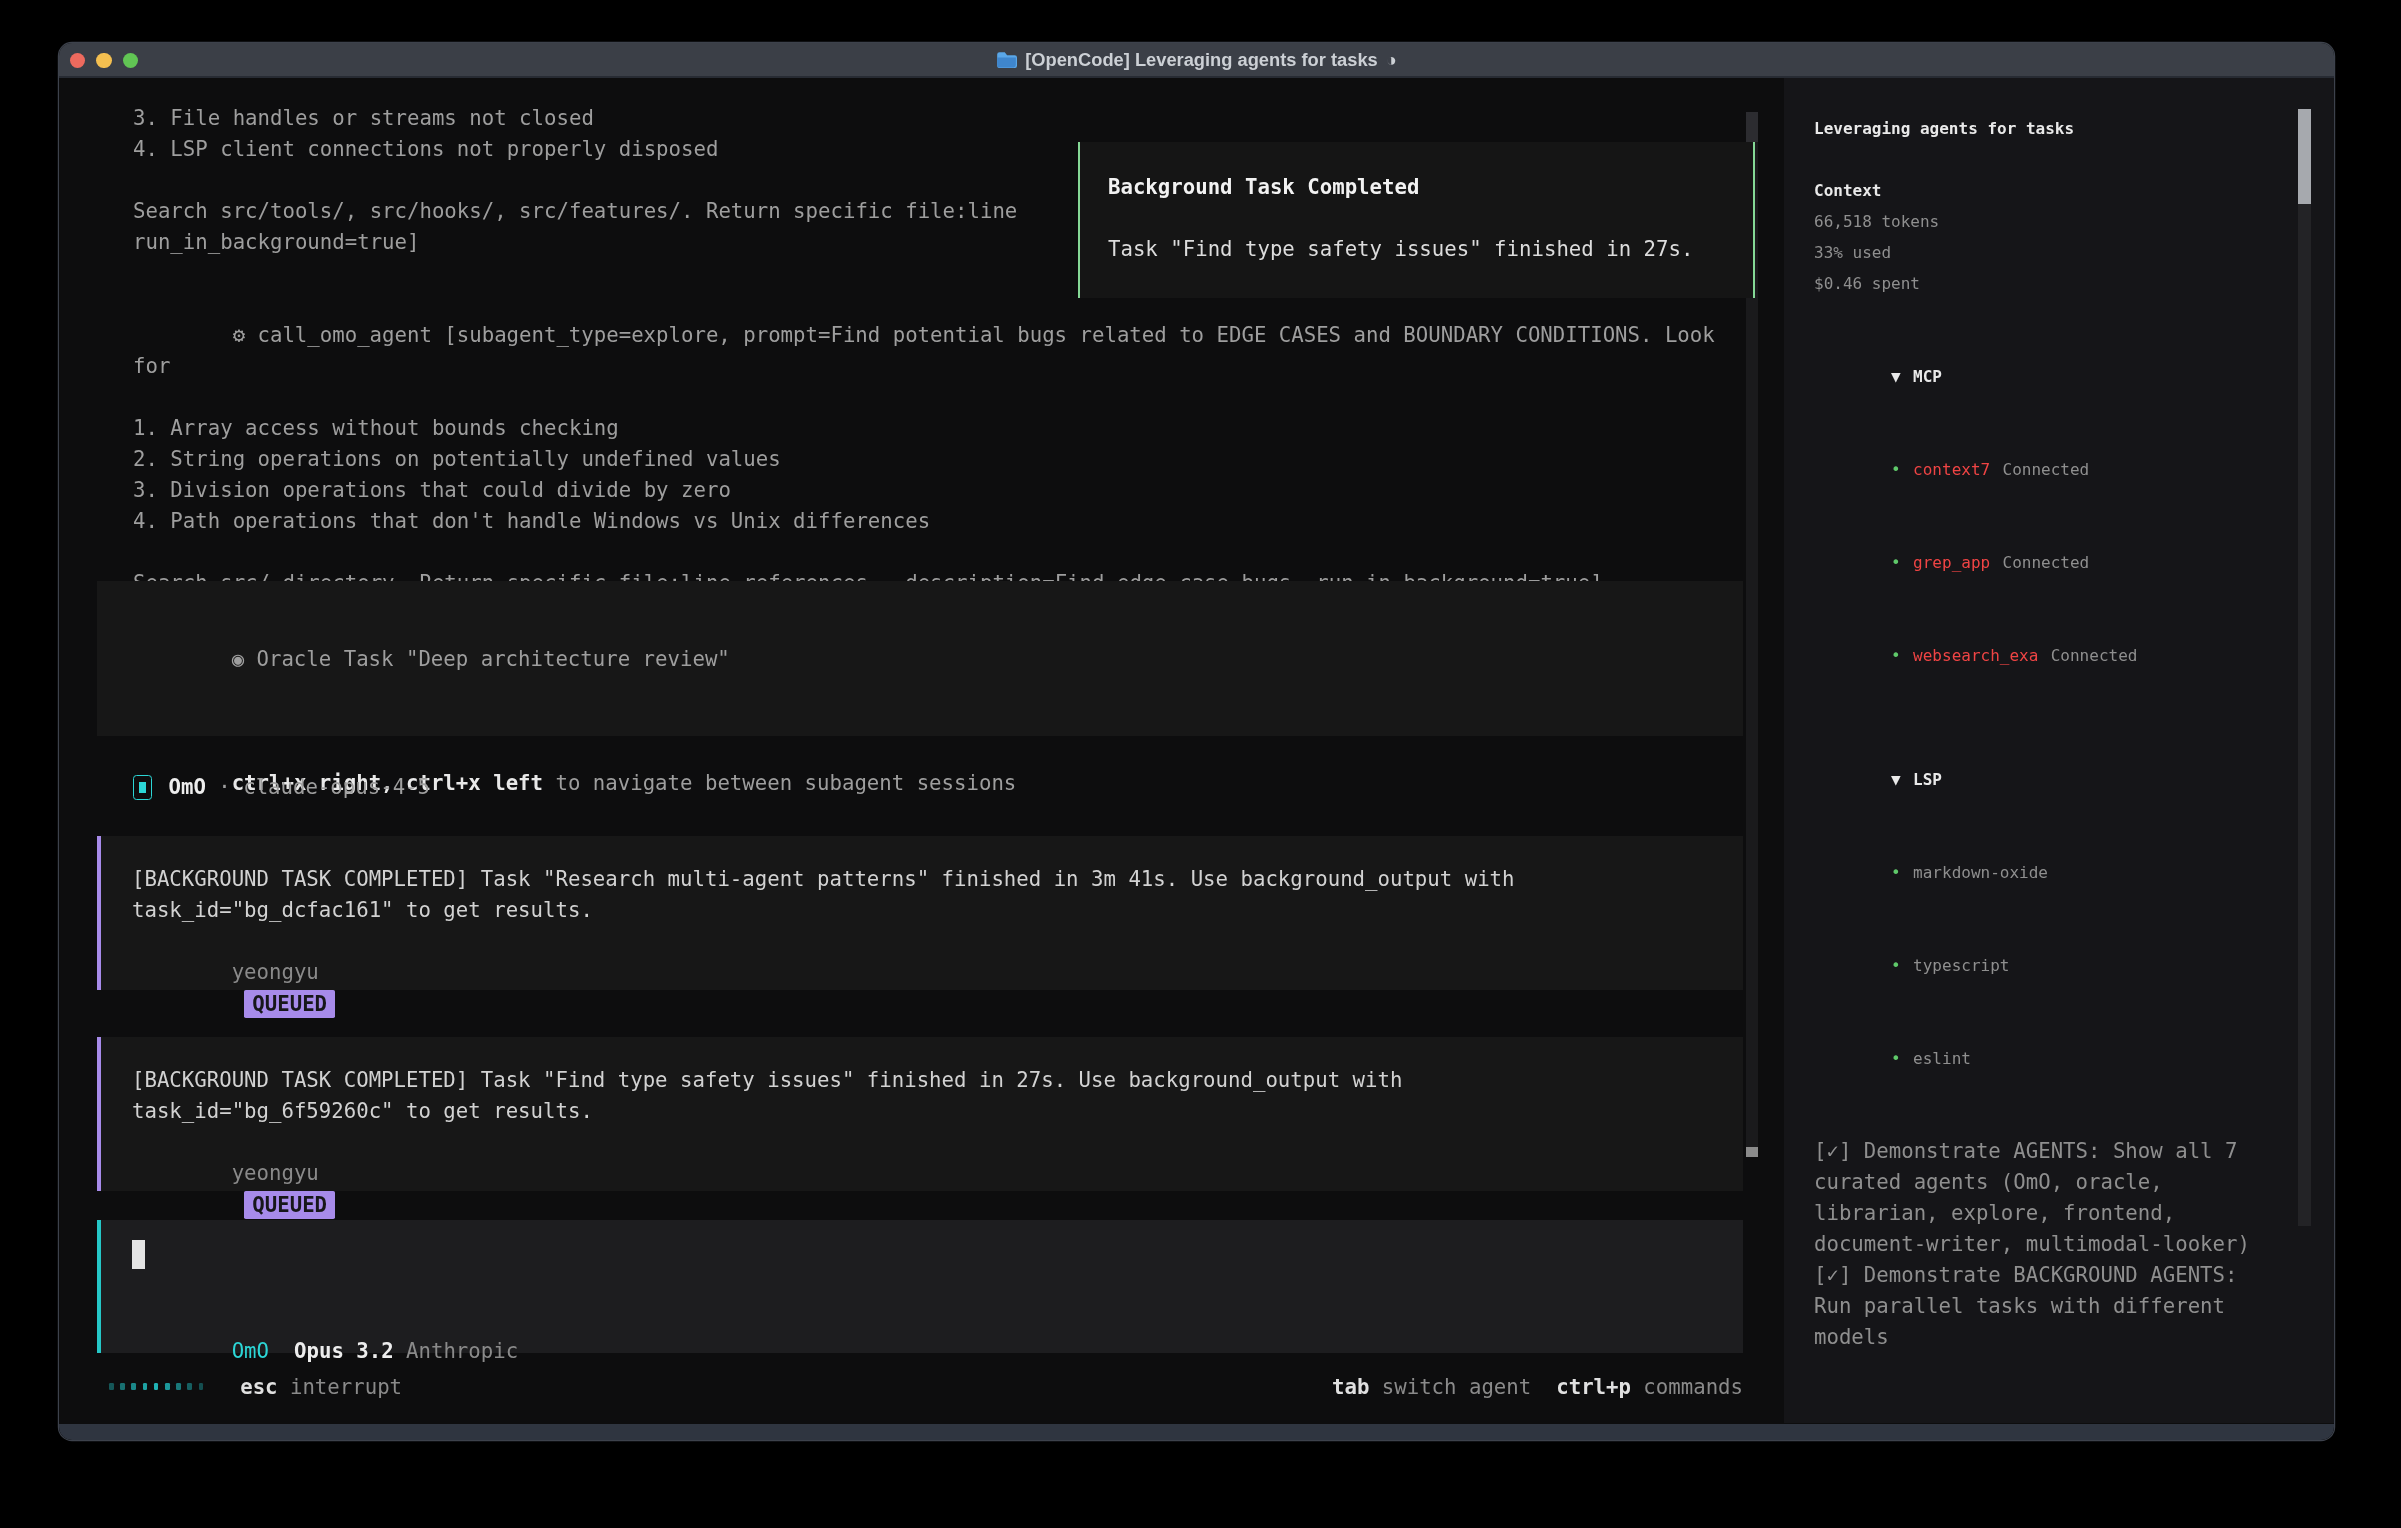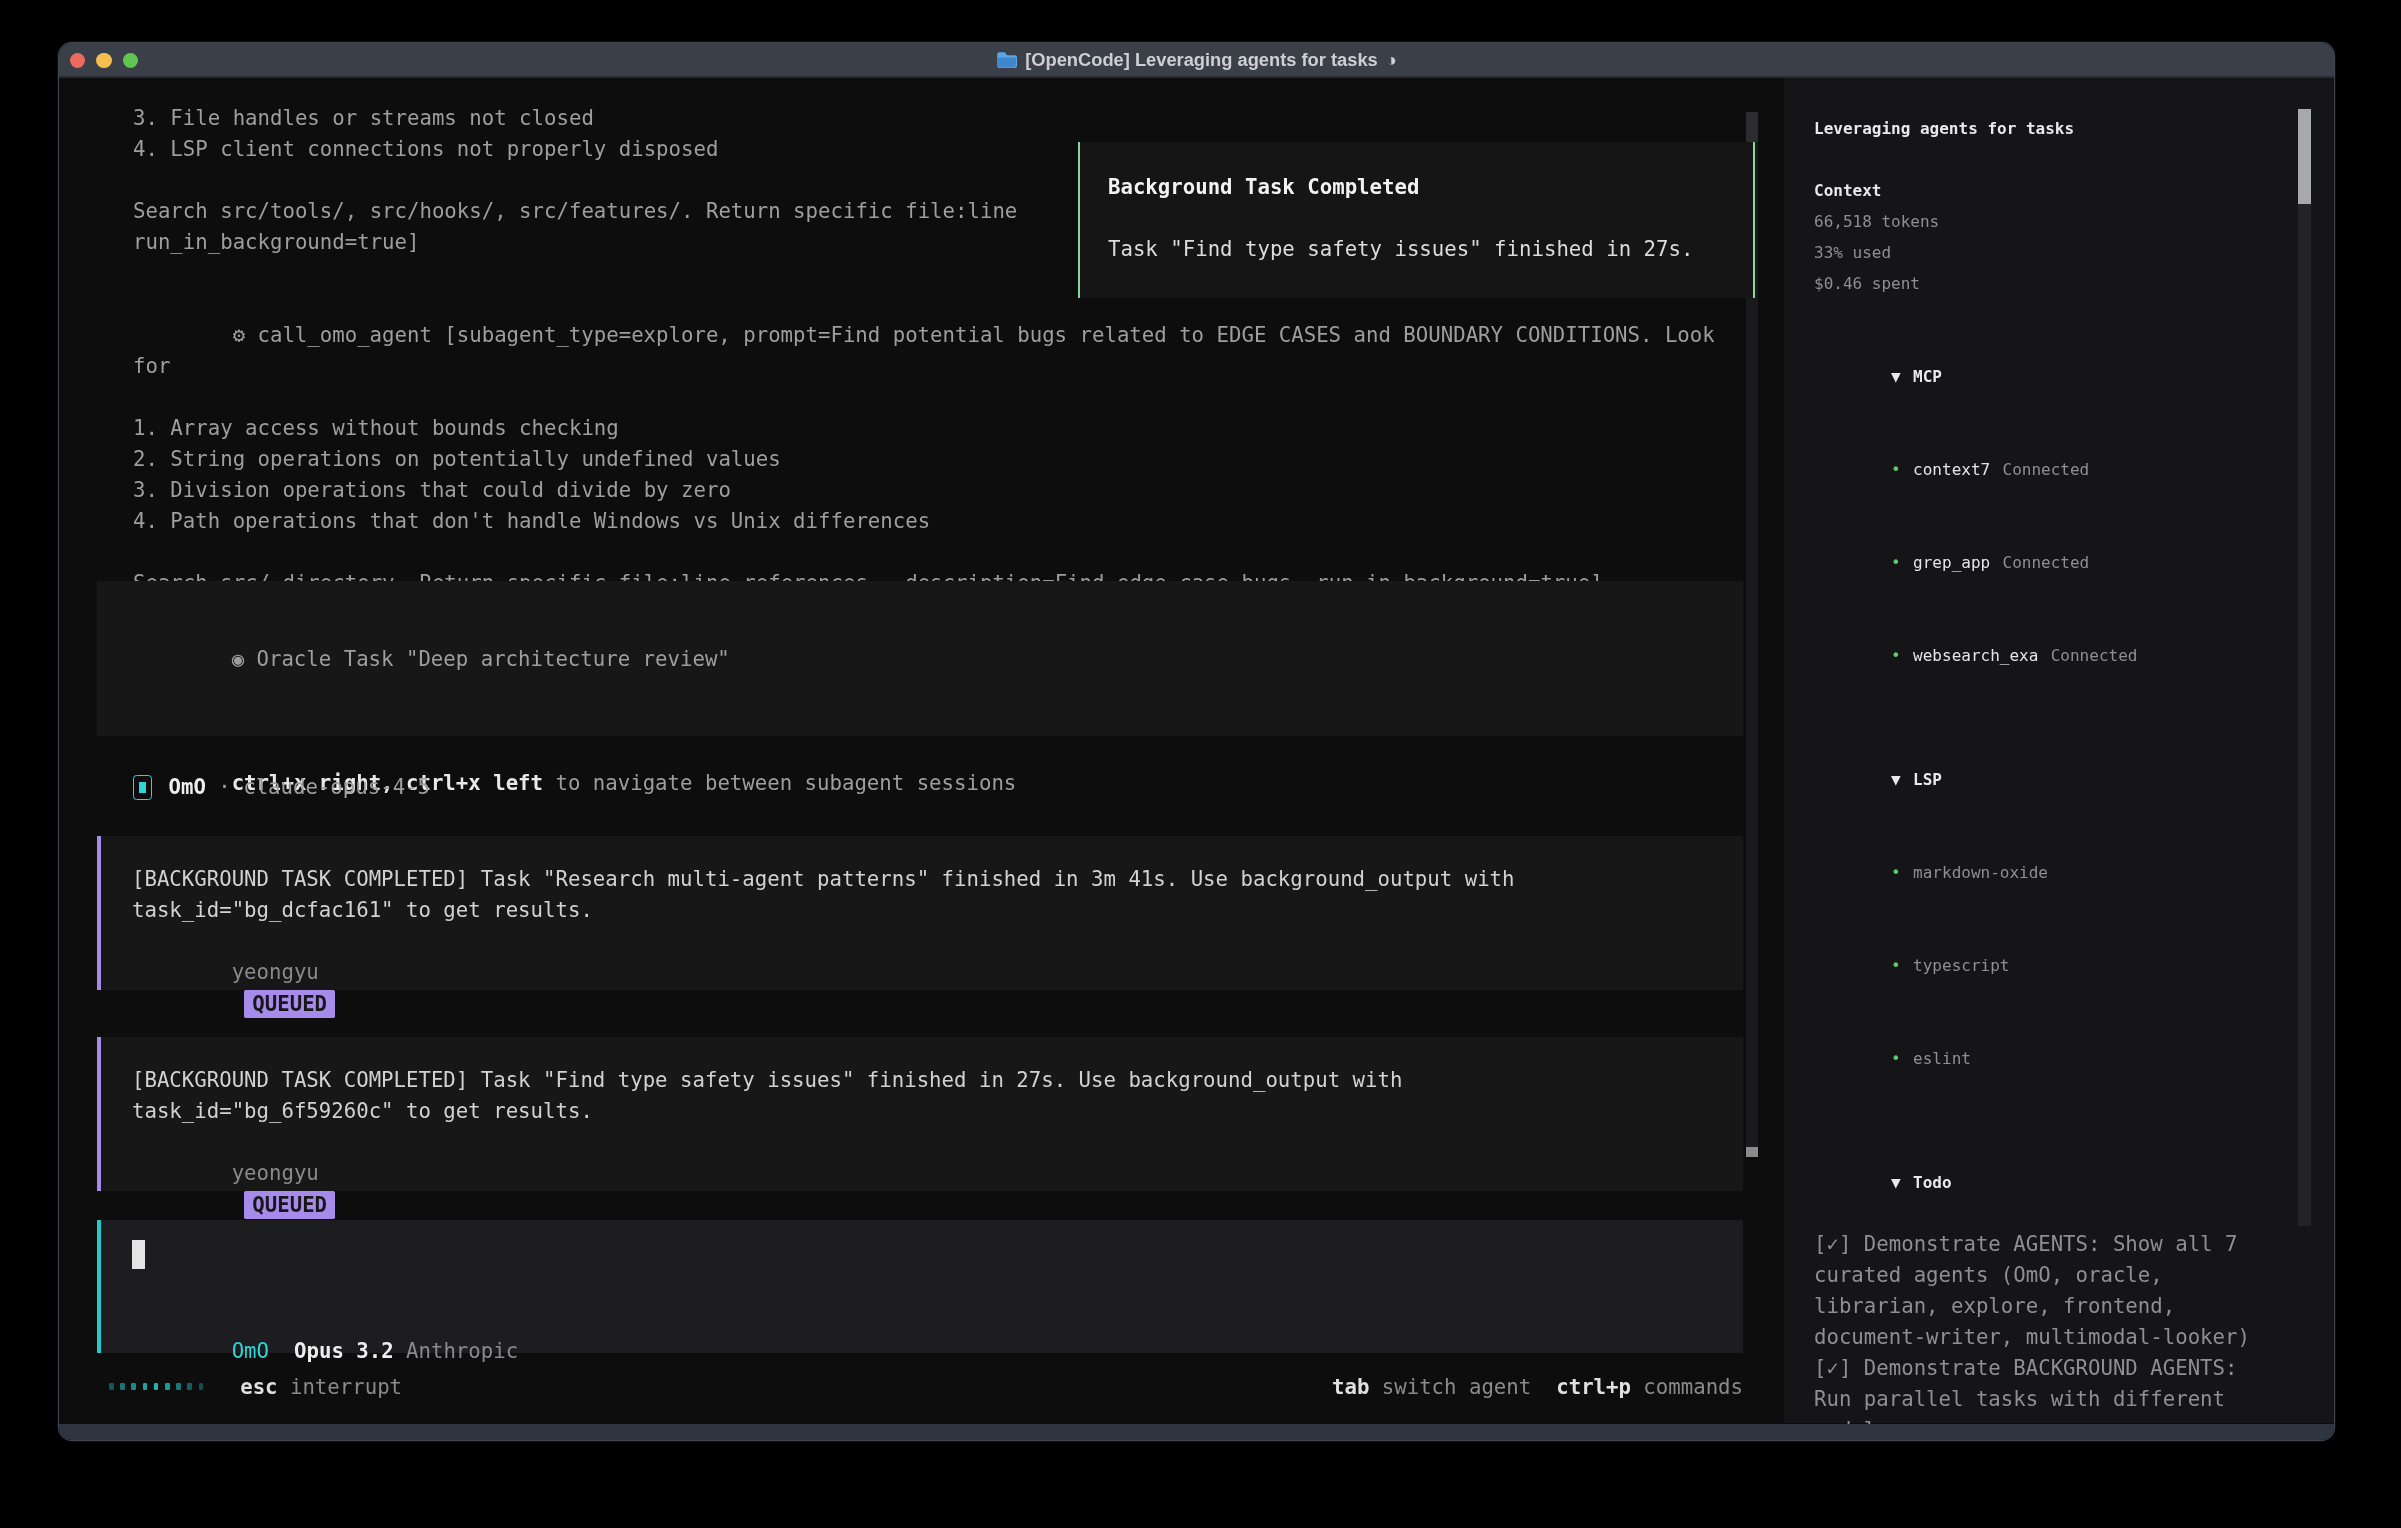--- a/index.html
+++ b/index.html
@@ -65,21 +65,21 @@
   .m-thumb-bot{position:absolute;left:1687px;top:1069px;width:12.4px;height:9.5px;background:#8b8b8b;}
   
   .sidebar{position:absolute;left:1725px;top:35px;width:550px;height:1345px;background:#151518;}
   .sb-content{position:absolute;left:30px;top:35px;width:473px;}
   .sb-line{min-height:31px;line-height:31px;font-size:16px;white-space:pre-wrap;color:#8f8f8f;}
   .sb-block{line-height:31px;font-size:20.7px;white-space:pre-wrap;color:#8f8f8f;width:468px;}
   .sb-title{color:#e9e9e9;font-weight:bold;}
   .sb-head{color:#e9e9e9;font-weight:bold;}
   .sb-head .lab{margin-left:12.4px;}
   .bullet{color:#5fc96a;}
-  .item-name{margin-left:12.4px;color:#e5e5e5;}
+  .item-name{margin-left:12.4px;color:#ef4444;}
   .item-name-dim{margin-left:12.4px;color:#8f8f8f;}
   .item-status{margin-left:12.4px;color:#8f8f8f;}
   .s-track{position:absolute;left:514px;top:31px;width:13px;height:1117px;background:#232326;}
   .s-thumb{position:absolute;left:514px;top:31px;width:13px;height:95px;background:#a6a9ae;}
   
   .bottom-strip{position:absolute;left:0;bottom:0;width:100%;height:16.5px;background:#2f3540;
                 border-radius:0 0 13px 13px;}
 </style>
 </head>
 <body>
@@ -232,23 +232,20 @@
         <span class="bullet">•</span><span class="item-name-dim">markdown-oxide</span>
       </div>
       <div class="sb-line">
         <span class="bullet">•</span><span class="item-name-dim">typescript</span>
       </div>
       <div class="sb-line">
         <span class="bullet">•</span><span class="item-name-dim">eslint</span>
       </div>
       <div class="sb-line"></div>
 
-      <div class="sb-line sb-head">
-        <span>▼</span><span class="lab">Todo</span>
-      </div>
       <div class="sb-block">[✓] Demonstrate AGENTS: Show all 7
 curated agents (OmO, oracle,
 librarian, explore, frontend,
 document-writer, multimodal-looker)</div>
       <div class="sb-block">[✓] Demonstrate BACKGROUND AGENTS:
 Run parallel tasks with different
 models</div>
 
     </div>
 

